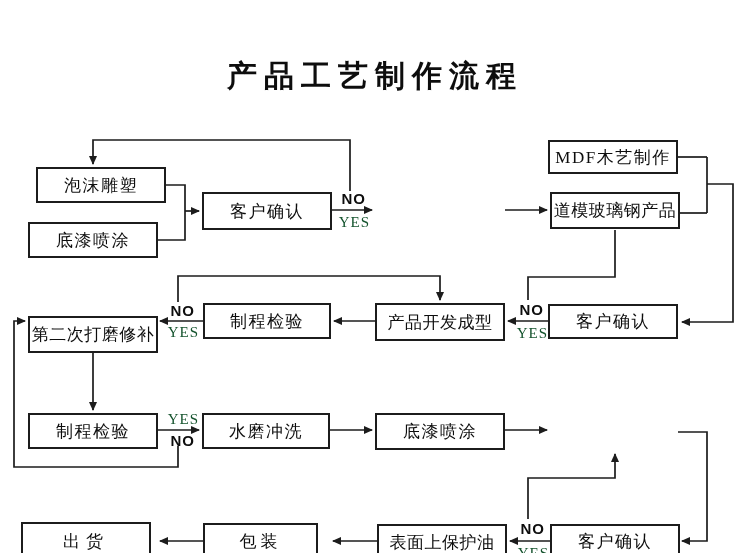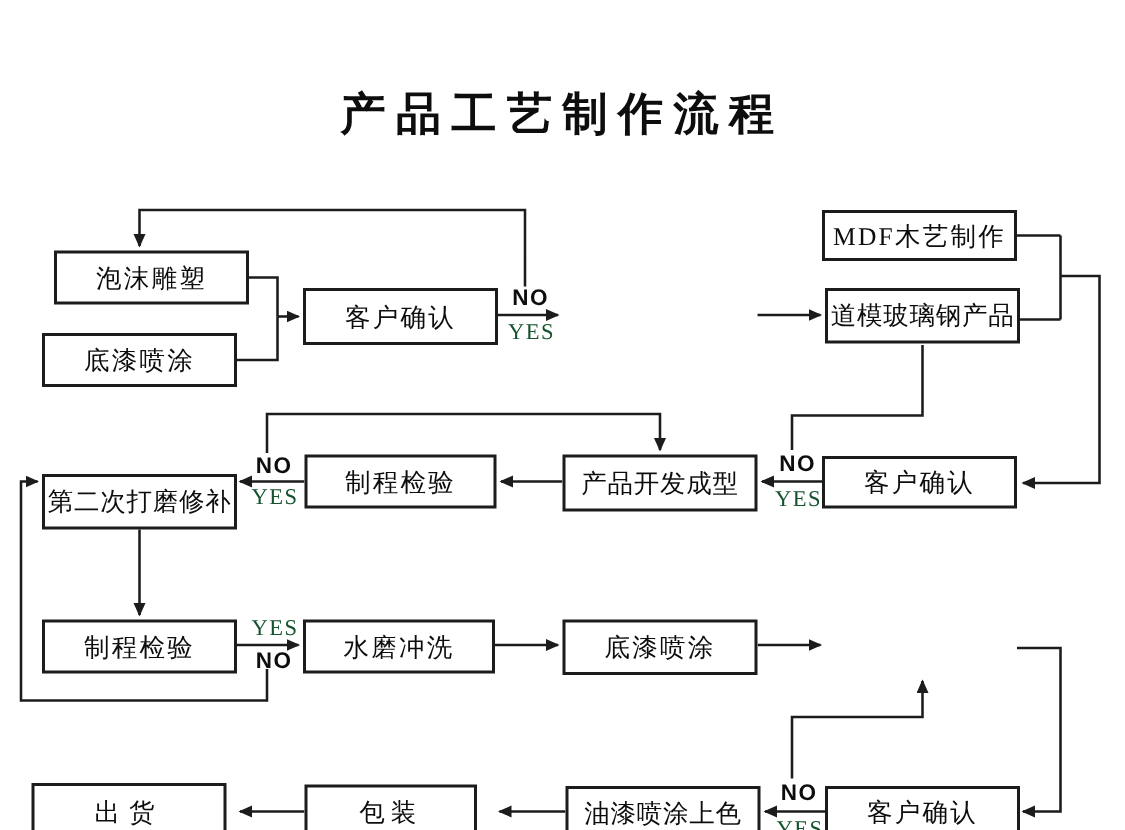--- a/index.html
+++ b/index.html
@@ -117,21 +117,21 @@
       <span>底漆喷涂</span>
     </div>
 
   <div class="node" style="left:21px;top:482px;width:130px;height:38px;letter-spacing:6px">
       <span>出货</span>
     </div>
   <div class="node" style="left:203px;top:483px;width:115px;height:36px;letter-spacing:4px">
       <span>包装</span>
     </div>
   <div class="node" style="left:377px;top:484px;width:130px;height:36px;letter-spacing:0.5px">
-      <span>油漆喷涂上色</span>
+      <span>表面上保护油</span>
     </div>
   <div class="node" style="left:550px;top:484px;width:130px;height:35px">
       <span>客户确认</span>
     </div>
 
   <div class="lbl no" style="left:334px;top:151px;width:32px">NO</div>
   <div class="lbl yes" style="left:332px;top:175px;width:38px">YES</div>
 
   <div class="lbl no" style="left:512px;top:262px;width:32px">NO</div>
   <div class="lbl yes" style="left:510px;top:286px;width:38px">YES</div>

